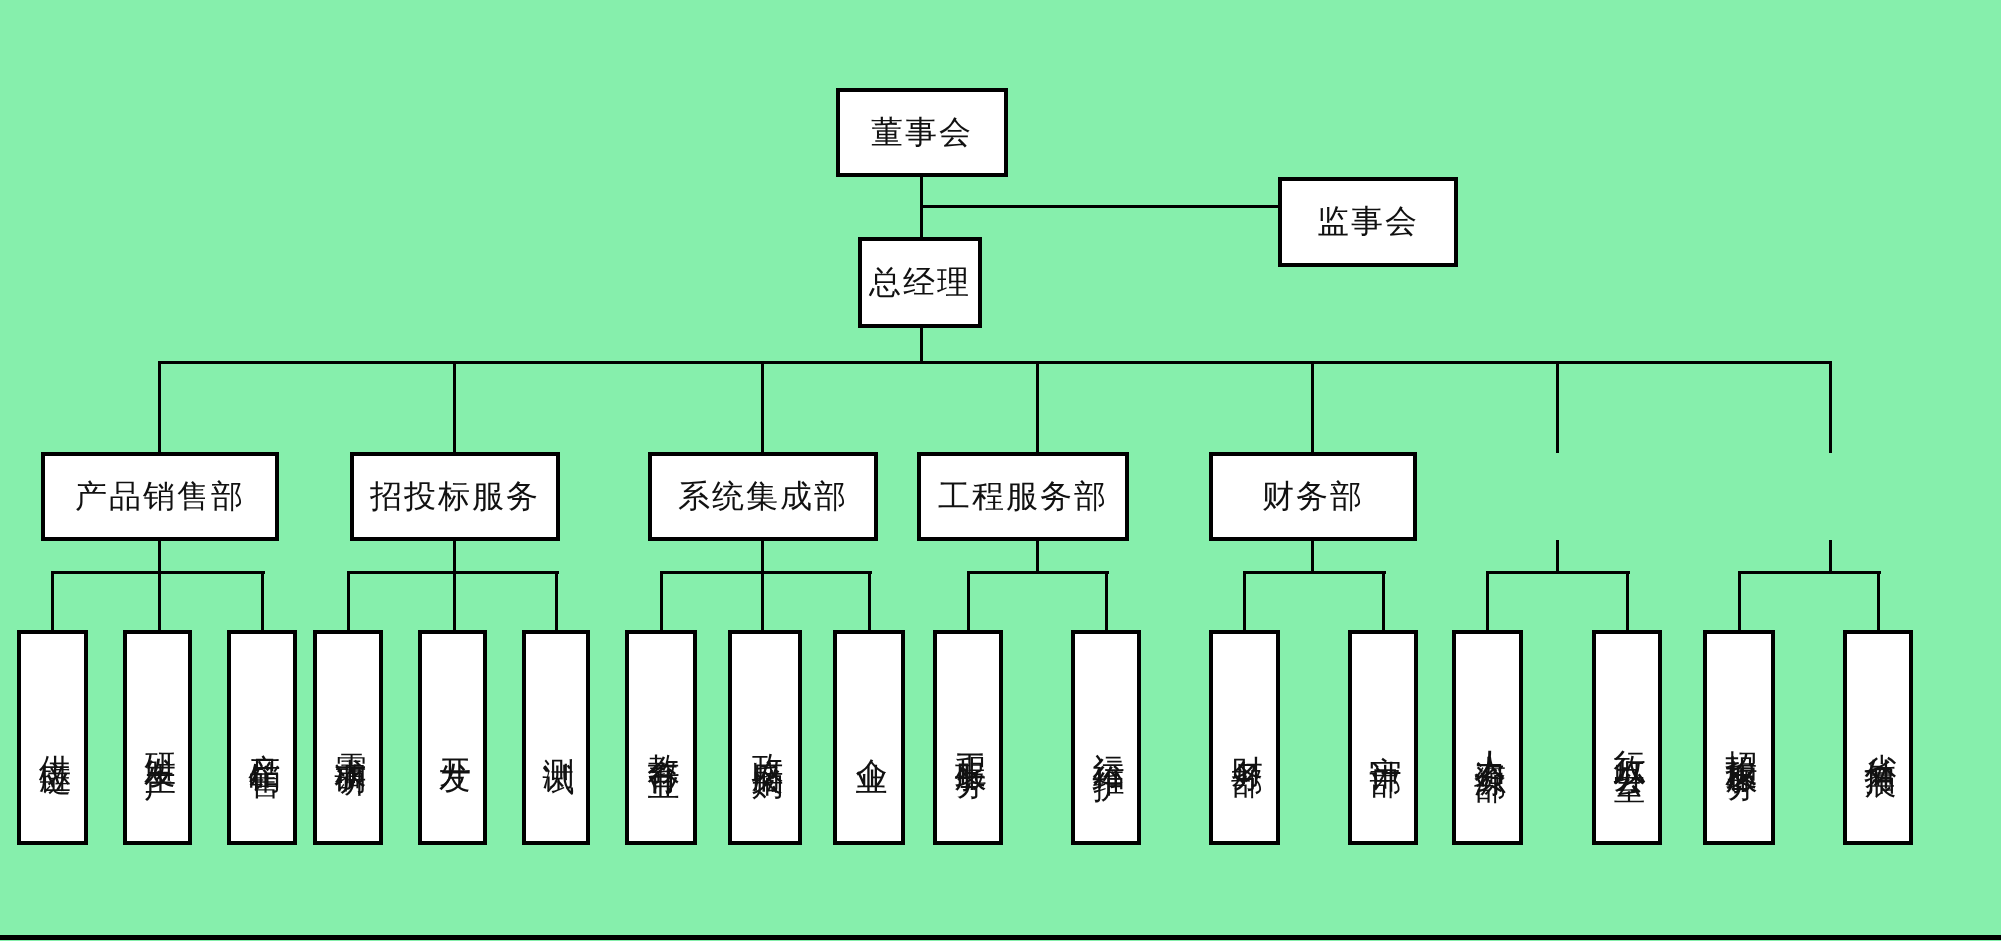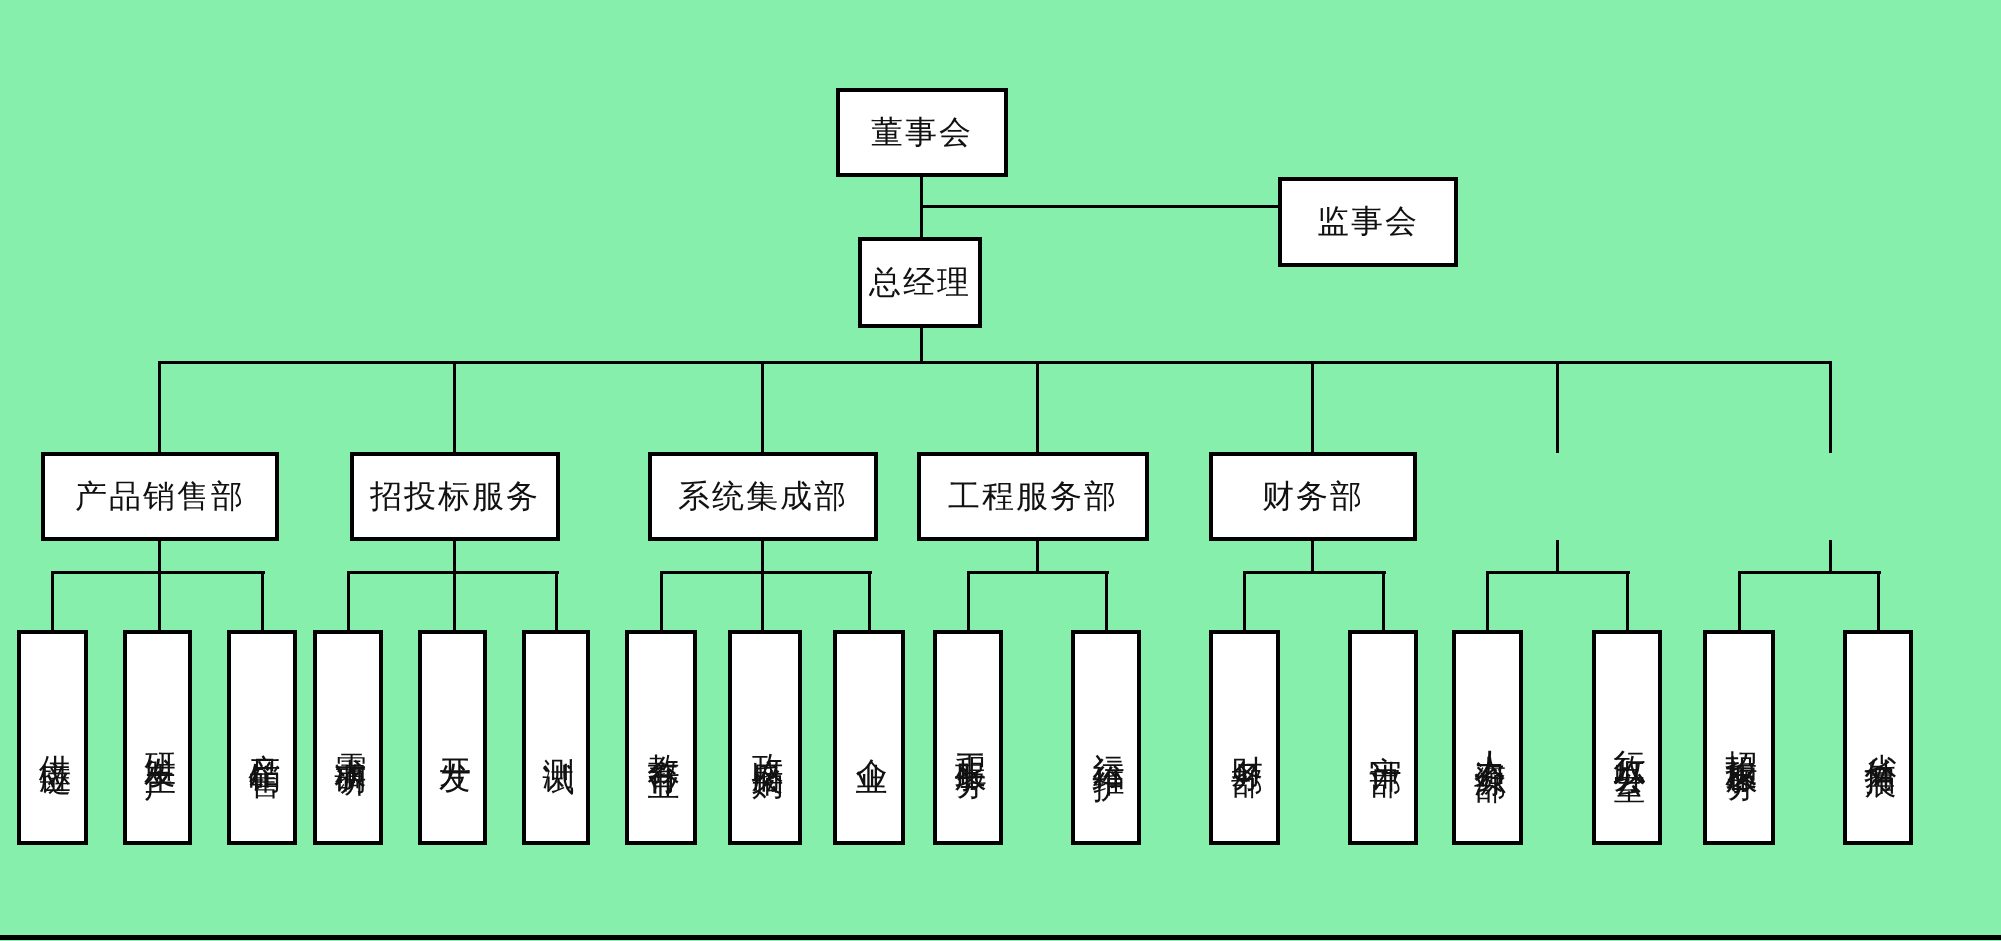--- a/index.html
+++ b/index.html
@@ -71,21 +71,21 @@
 
   <div class="node" style="left:41px; top:452px; width:238px; height:89px;">
     <span class="lbl">产品销售部</span>
   </div>
   <div class="node" style="left:350px; top:452px; width:210px; height:89px;">
     <span class="lbl">招投标服务</span>
   </div>
   <div class="node" style="left:648px; top:452px; width:230px; height:89px;">
     <span class="lbl">系统集成部</span>
   </div>
-  <div class="node" style="left:917px; top:452px; width:232px; height:89px;align-items:center;">
+  <div class="node" style="left:917px; top:452px; width:212px; height:89px;align-items:center;">
     <span class="lbl">工程服务部</span>
   </div>
   <div class="node" style="left:1209px; top:452px; width:208px; height:89px;">
     <span class="lbl">财务部</span>
   </div>
 
   <div class="node vertical" style="left:17px; top:630px; width:71px; height:215px;">
     <span class="lbl">供应链</span>
   </div>
   <div class="node vertical" style="left:123px; top:630px; width:69px; height:215px;">

